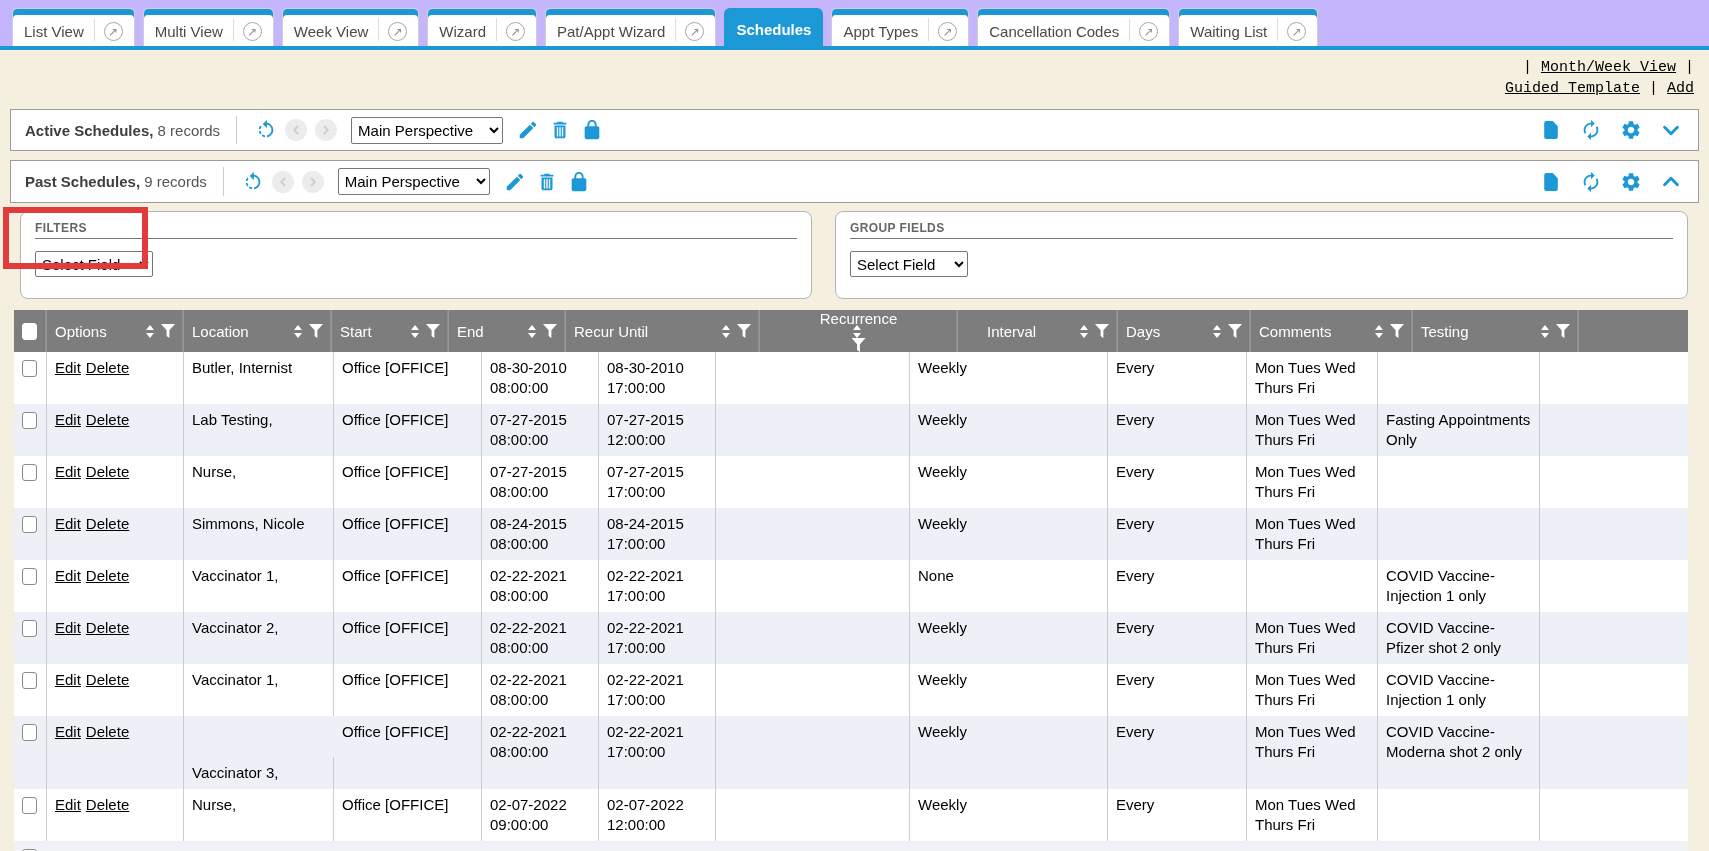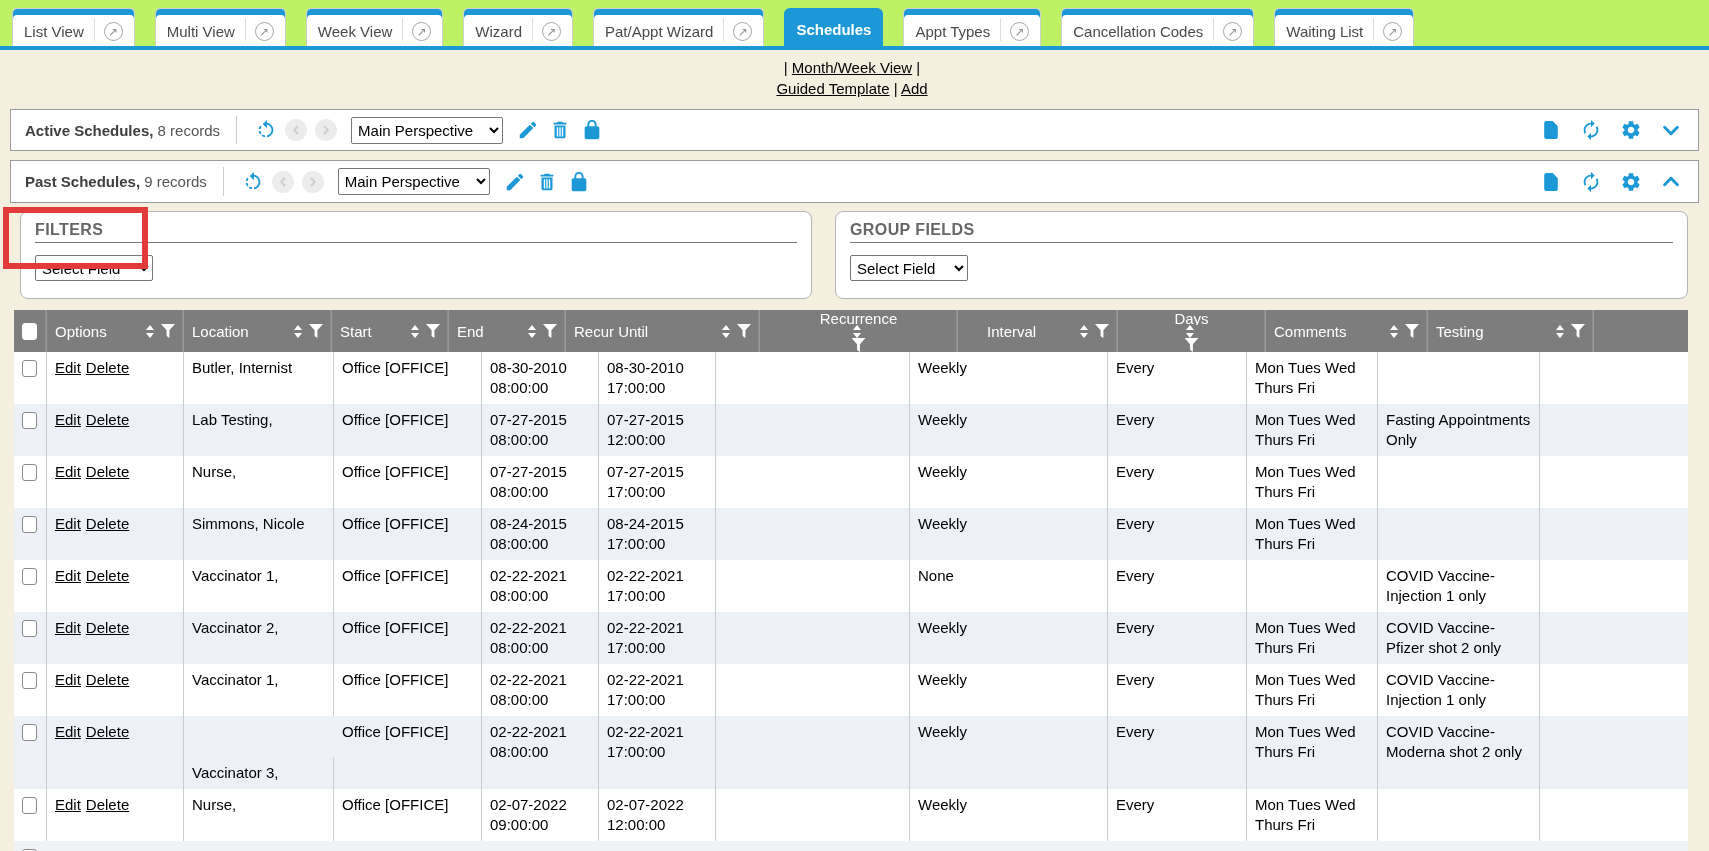--- a/index.html
+++ b/index.html
@@ -4,31 +4,31 @@
 <style>
   :root{
     --accent:#1b98d5; --beige:#f4efde; --hdrgray:#7d7d7d; --red:#e23b3b;
     --rowalt:#eef0f8; --thumb:#8b8b8b;
   }
   *{box-sizing:border-box; margin:0; padding:0;}
   html,body{width:1709px;height:851px;overflow:hidden;}
   body{font-family:"Liberation Sans","DejaVu Sans",sans-serif;font-size:15px;color:#000;background:var(--beige);position:relative;}
 
   
-  .tabbar{display:flex;align-items:flex-end;gap:20px;background:#bef264;padding:8px 8px 0 12px;border-bottom:4px solid var(--accent);height:50px;}
+  .tabbar{display:flex;align-items:flex-end;gap:8px;background:#c4b5fd;padding:8px 8px 0 12px;border-bottom:4px solid var(--accent);height:50px;}
   .tab{display:flex;align-items:center;background:#fff;border:1px solid #cfcfcf;border-bottom:none;border-radius:5px 5px 0 0;height:38px;padding:6px 11px 2px 11px;box-shadow:inset 0 6px var(--accent);cursor:pointer;color:#4a4a4a;white-space:nowrap;}
   .tab .tab-label{padding-top:4px;}
   .tab .tab-ext{margin-left:10px;padding-left:9px;border-left:1px solid #ddd;padding-top:4px;}
   .tab .tab-ext i{display:inline-flex;align-items:center;justify-content:center;width:19px;height:19px;border:1.5px solid #a3a8ac;border-radius:50%;color:#8d9296;font-style:normal;font-size:12px;line-height:1;}
   .tab.active{background:var(--accent);box-shadow:none;border-color:var(--accent);color:#fff;font-weight:bold;border-radius:6px 6px 0 0;padding-top:2px;}
 
   .content{padding:0 10px;position:relative;}
 
   
-  .top-links{text-align:center;padding:7px 5px 0 0;line-height:21px;color:#000;}
+  .top-links{text-align:right;padding:7px 5px 0 0;line-height:21px;color:#000;font-family:Liberation Mono, monospace;}
   .top-links a{color:#000;text-decoration:underline;cursor:pointer;}
 
   
   .toolbar{background:#fff;border:1px solid #9c9c9c;height:42px;display:flex;align-items:center;padding:0 14px;margin-top:10px;width:1689px;}
   .toolbar.past{margin-top:9px;height:43px;}
   .tb-title{white-space:nowrap;color:#3f3f3f;}
   .tb-title b{font-weight:bold;}
   .tb-count{color:#555;}
   .tb-divider{align-self:stretch;border-left:1px solid #ccc;margin:6px 16px;}
   .icon-btn{display:inline-flex;align-items:center;justify-content:center;width:26px;height:26px;cursor:pointer;margin-right:6px;}
@@ -40,21 +40,21 @@
   .tb-right .icon-btn{margin:0;}
 
   
   .red-box{position:absolute;left:3px;top:157px;width:145px;height:62px;border:6px solid var(--red);z-index:9;pointer-events:none;}
 
   
   .filters-row{display:flex;margin-top:8px;width:1678px;}
   .panel{background:#fff;border:1px solid #b5b5b5;border-radius:8px;height:88px;padding:9px 14px;}
   .panel.filters{width:792px;margin-left:10px;}
   .panel.groups{flex:1;margin-left:23px;}
-  .panel-title{font-size:16px;font-weight:bold;letter-spacing:.4px;color:#666;border-bottom:1px solid #777;padding-bottom:3px;}
+  .panel-title{font-size:12px;font-weight:bold;letter-spacing:.4px;color:#666;border-bottom:1px solid #777;padding-bottom:3px;}
   .panel select{height:26px;font-size:15px;font-family:inherit;border:1px solid #767676;border-radius:2px;background:#fff;margin-top:12px;width:118px;padding:0 2px;}
 
   
   .table-wrap{margin-left:4px;margin-top:11px;width:1674px;overflow:hidden;background:#fff;}
   .tbl{width:1692px;}
   .thead{display:flex;background:var(--hdrgray);height:42px;}
   .th{display:flex;align-items:center;padding:0 8px;color:#fff;border-right:1px solid #989898;box-shadow:inset -1px 0 #fff2;position:relative;cursor:pointer;flex:0 0 auto;}
   .th .lbl{flex:1;white-space:nowrap;overflow:hidden;}
   .sort{display:flex;flex-direction:column;gap:3px;margin:0 7px 0 4px;}
   .tri{width:0;height:0;border-left:4.5px solid transparent;border-right:4.5px solid transparent;}
@@ -306,21 +306,21 @@
             <span class="funnel"></span>
           </div>
           <div class="th" style="width: 139px; margin-left: 21px;">
             <span class="lbl">Interval</span>
             <span class="sort">
               <span class="tri up"></span>
               <span class="tri down"></span>
             </span>
             <span class="funnel"></span>
           </div>
-          <div class="th" style="width: 148px; flex-direction: column;">
+          <div class="th" style="width: 133px;">
             <span class="lbl">Days</span>
             <span class="sort">
               <span class="tri up"></span>
               <span class="tri down"></span>
             </span>
             <span class="funnel"></span>
           </div>
           <div class="th" style="width: 162px;">
             <span class="lbl">Comments</span>
             <span class="sort">

